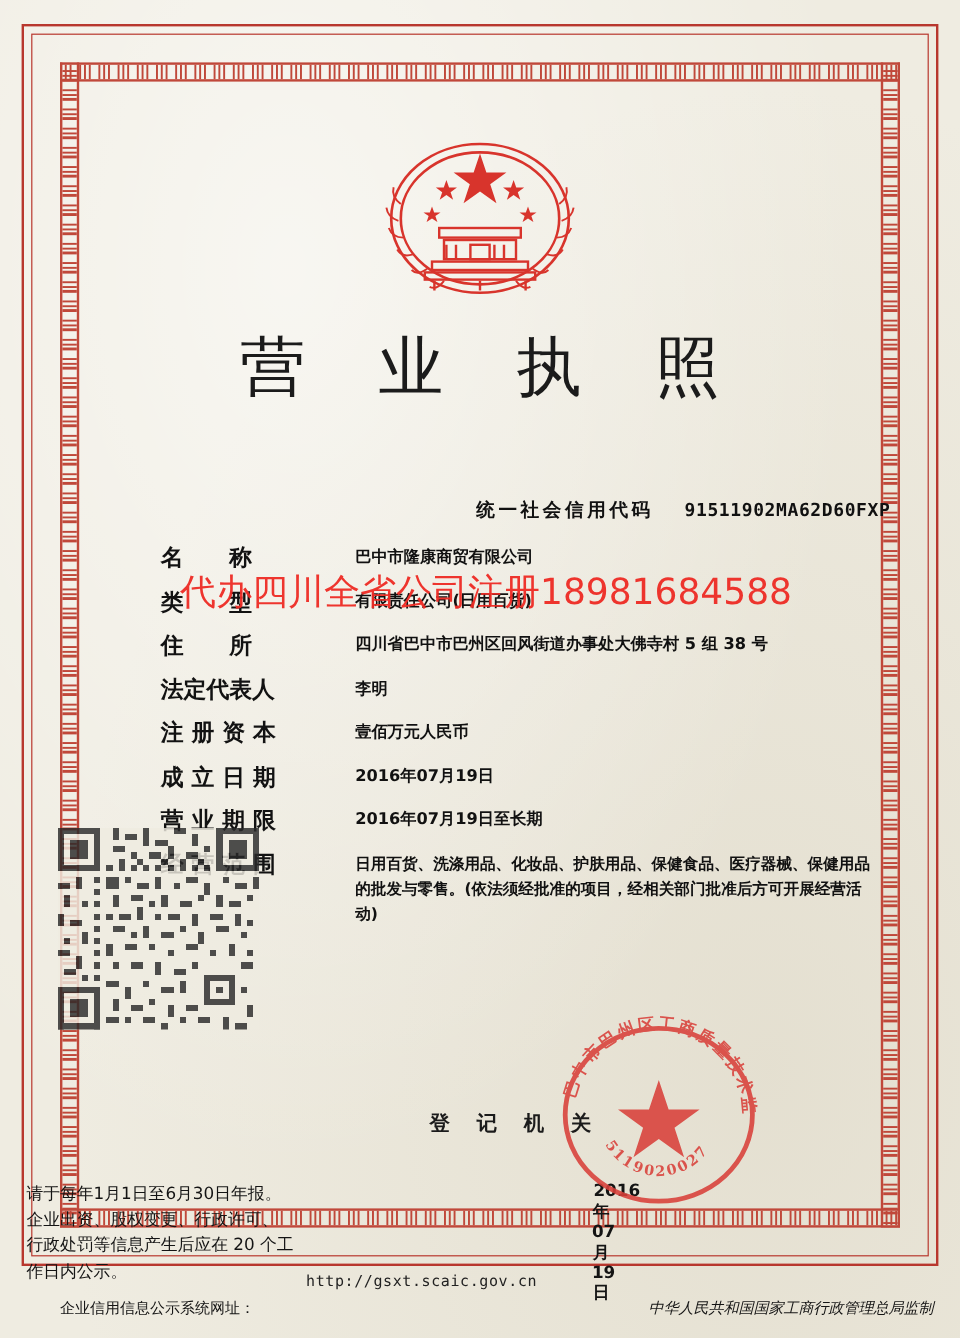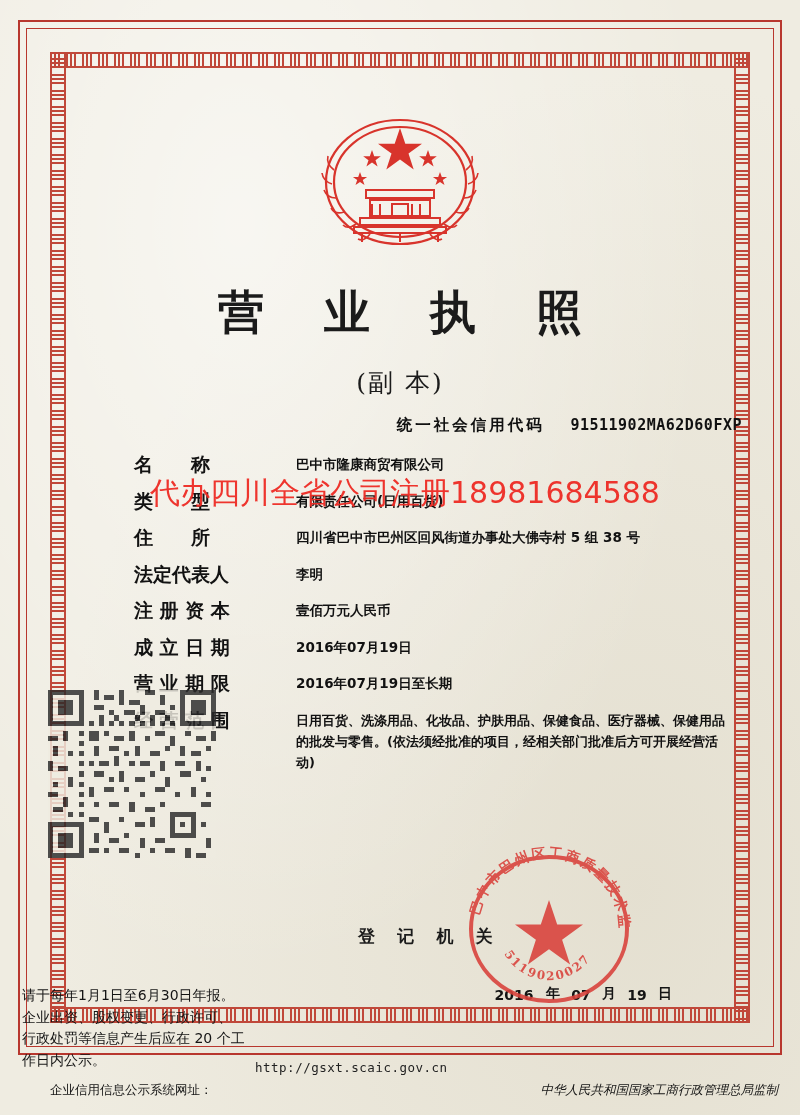--- a/index.html
+++ b/index.html
@@ -101,25 +101,25 @@
     left: 50%;
     transform: translateX(-50%);
     top: 50px;
     width: 180px; height: 160px;
   }
 
   
   .title {
     position: absolute;
     left: 0; right: 0;
-    top: 222px;
+    top: 210px;
     text-align: center;
     font-family: "DejaVu Serif", "Liberation Serif", serif;
-    font-size: 46px;
-    font-weight: bold;
+    font-size: 54px;
+    font-weight: normal;
     letter-spacing: 22px;
     text-indent: 22px;
     color: #1b1b1b;
   }
   .subtitle {
     position: absolute;
     left: 0; right: 0;
     top: 306px;
     text-align: center;
     font-family: "DejaVu Serif", "Liberation Serif", serif;
@@ -222,25 +222,26 @@
     opacity: 0.88;
   }
 
   
   .date-line {
     position: absolute;
     left: 430px;
     top: 925px;
     width: 230px;
     display: flex;
-    align-items: flex-end;
+    align-items: flex-start;
     font-family: "DejaVu Sans", sans-serif;
     font-size: 14px;
     font-weight: bold;
     color: #141414;
+    flex-direction: column;
   }
   .date-line .d-y { width: 52px; text-align: center; }
   .date-line .d-u { margin: 0 6px; }
   .date-line .d-m, .date-line .d-d { width: 30px; text-align: center; }
 
   
   .notice {
     position: absolute;
     left: 22px;
     top: 985px;
@@ -332,21 +333,20 @@
           <rect x="50" y="108" width="80" height="7"></rect>
           <rect x="44" y="117" width="92" height="6"></rect>
           <rect x="82" y="94" width="16" height="12"></rect>
           <path d="M62 94 v12 M70 94 v12 M110 94 v12 M102 94 v12"></path>
           <path d="M52 124 v8 M128 124 v8 M90 124 v8"></path>
         </g>
       </svg>
     </div>
 
     <div class="title">营 业 执 照</div>
-    <div class="subtitle">(副 本)</div>
 
     <div class="credit-code">
       <span class="cc-label">统一社会信用代码</span>
       <span>&nbsp;&nbsp;</span>
       <span class="cc-value">91511902MA62D60FXP</span>
     </div>
 
     <div class="fields">
 
       <div class="row">

